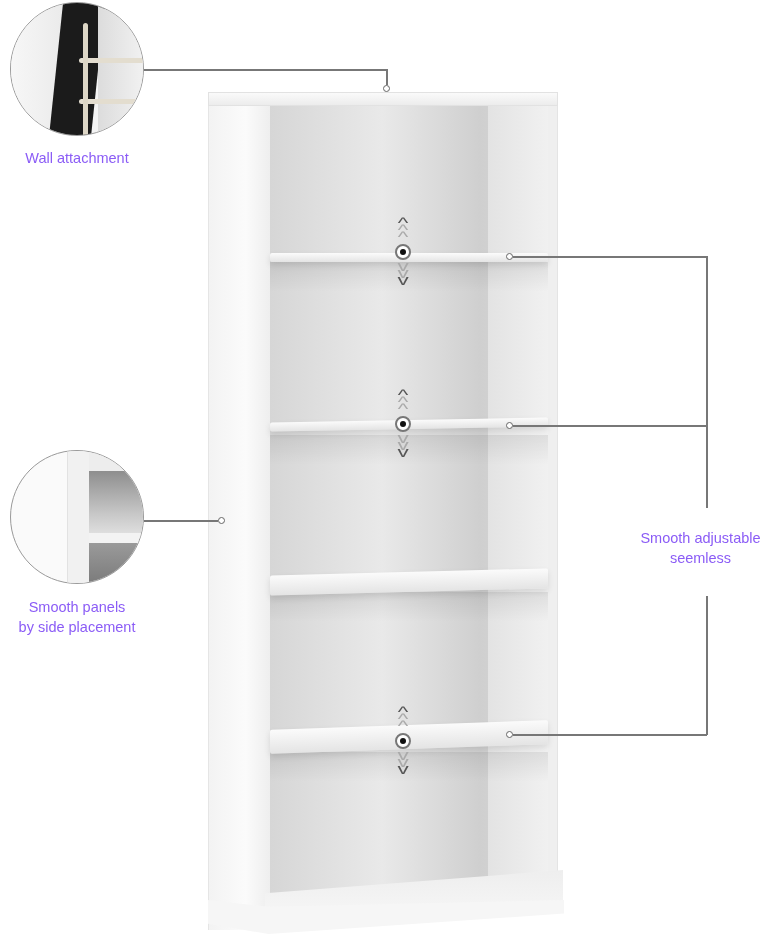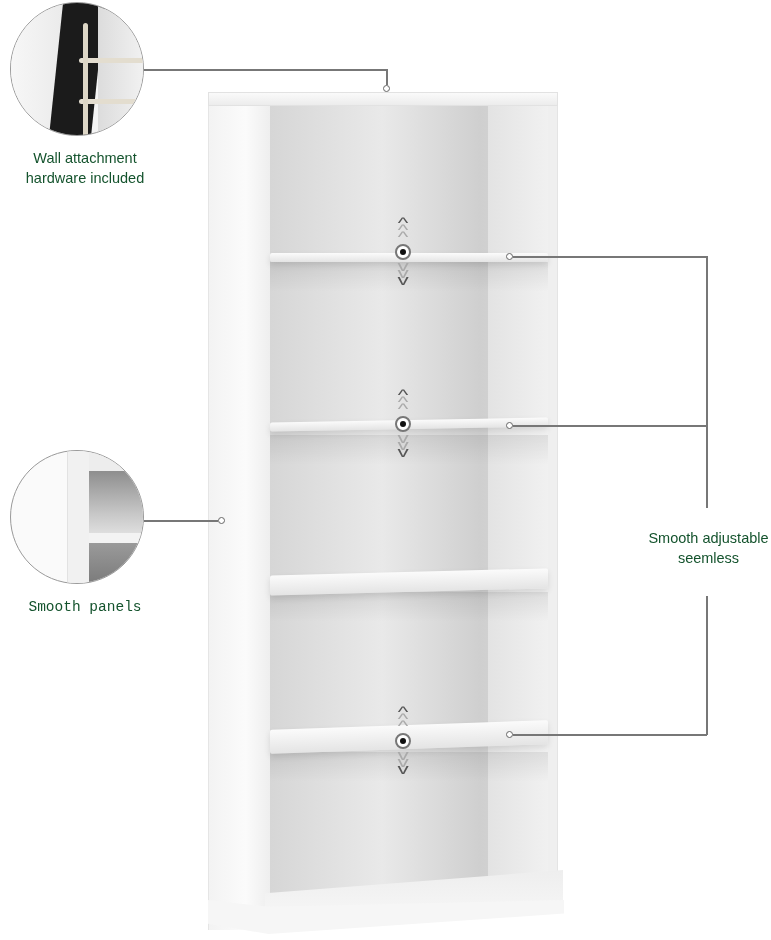--- a/index.html
+++ b/index.html
@@ -1,19 +1,19 @@
 <!DOCTYPE html>
 <html><head>
 <meta charset="utf-8">
 <style>
   html, body { margin:0; padding:0; background:#ffffff; }
   body { width:771px; height:940px; position:relative; overflow:hidden;
          font-family:"Liberation Sans","DejaVu Sans",sans-serif; color:#3a3a3a; }
   .abs { position:absolute; }
-  .callout-text { position:absolute; text-align:center; font-size:14.5px; line-height:20px; color:#14532d;margin-left:8px; }
+  .callout-text { position:absolute; text-align:center; font-size:14.5px; line-height:20px; color:#8b5cf6; }
   .circle { position:absolute; border-radius:50%; overflow:hidden; border:1.5px solid #9a9a9a; background:#f4f4f4; box-sizing:border-box; }
   .line { position:absolute; background:#777; }
   .dot { position:absolute; width:7px; height:7px; border:1.5px solid #666; border-radius:50%; background:#fff; box-sizing:border-box; }
 
   
   .bc-top { left:208px; top:92px; width:350px; height:14px; background:linear-gradient(#fafafa,#ececec); border:1px solid #e2e2e2; box-sizing:border-box; }
   .bc-left { left:208px; top:100px; width:62px; height:830px; background:linear-gradient(90deg,#f3f3f3,#fbfbfb 60%,#eeeeee); border-left:1px solid #e5e5e5; box-sizing:border-box; }
   .bc-inner { left:270px; top:106px; width:280px; height:800px; background:linear-gradient(90deg,#d6d6d6,#e9e9e9 40%,#cfcfcf 75%,#dcdcdc); }
   .bc-rightpanel { left:488px; top:106px; width:62px; height:800px; background:linear-gradient(90deg,#e3e3e3,#f1f1f1); }
   .bc-rightedge { left:548px; top:100px; width:10px; height:800px; background:#efefef; border-right:1px solid #e4e4e4; box-sizing:border-box; }
@@ -88,34 +88,34 @@
   <div class="abs" style="left:87px; top:0; width:47px; height:134px; background:linear-gradient(90deg,#dcdcdc,#f2f2f2);"></div>
   <div class="abs" style="left:68px; top:55px; width:70px; height:5px; background:#e3ddcf; border-radius:3px;"></div>
   <div class="abs" style="left:68px; top:96px; width:70px; height:5px; background:#e3ddcf; border-radius:3px;"></div>
   <div class="abs" style="left:72px; top:20px; width:5px; height:114px; background:#ddd6c6; border-radius:3px;"></div>
 </div>
 <div class="line" style="left:144px; top:69px; width:243px; height:1.5px;"></div>
 <div class="line" style="left:386px; top:69px; width:1.5px; height:16px;"></div>
 <div class="dot" style="left:383px; top:85px;"></div>
 <div class="callout-text" style="left:0; top:148px; width:154px;">
   <div>Wall attachment</div>
-  <div>hardware included</div>
 </div>
 
 <div class="circle" style="left:10px; top:450px; width:134px; height:134px; background:#fafafa;">
   <div class="abs" style="left:56px; top:0; width:22px; height:134px; background:#f1f1f1; border-left:1px solid #e2e2e2;"></div>
   <div class="abs" style="left:78px; top:0; width:60px; height:20px; background:#ededed;"></div>
   <div class="abs" style="left:78px; top:20px; width:60px; height:62px; background:linear-gradient(#8e8e8e,#c8c8c8 70%,#dedede);"></div>
   <div class="abs" style="left:78px; top:82px; width:60px; height:10px; background:#f3f3f3;"></div>
   <div class="abs" style="left:78px; top:92px; width:60px; height:42px; background:linear-gradient(#9a9a9a,#7a7a7a);"></div>
 </div>
 <div class="line" style="left:144px; top:520px; width:74px; height:1.5px;"></div>
 <div class="dot" style="left:218px; top:517px;"></div>
-<div class="callout-text" style="left:0; top:597px; width:154px;font-family:Liberation Mono, monospace;">
+<div class="callout-text" style="left:0; top:597px; width:154px;">
   <div>Smooth panels</div>
+  <div>by side placement</div>
 </div>
 
 <div class="dot" style="left:506px; top:253px;"></div>
 <div class="line" style="left:513px; top:256px; width:194px; height:1.5px;"></div>
 <div class="dot" style="left:506px; top:422px;"></div>
 <div class="line" style="left:513px; top:425px; width:194px; height:1.5px;"></div>
 <div class="line" style="left:706px; top:256px; width:1.5px; height:252px;"></div>
 
 <div class="dot" style="left:506px; top:731px;"></div>
 <div class="line" style="left:513px; top:734px; width:194px; height:1.5px;"></div>

